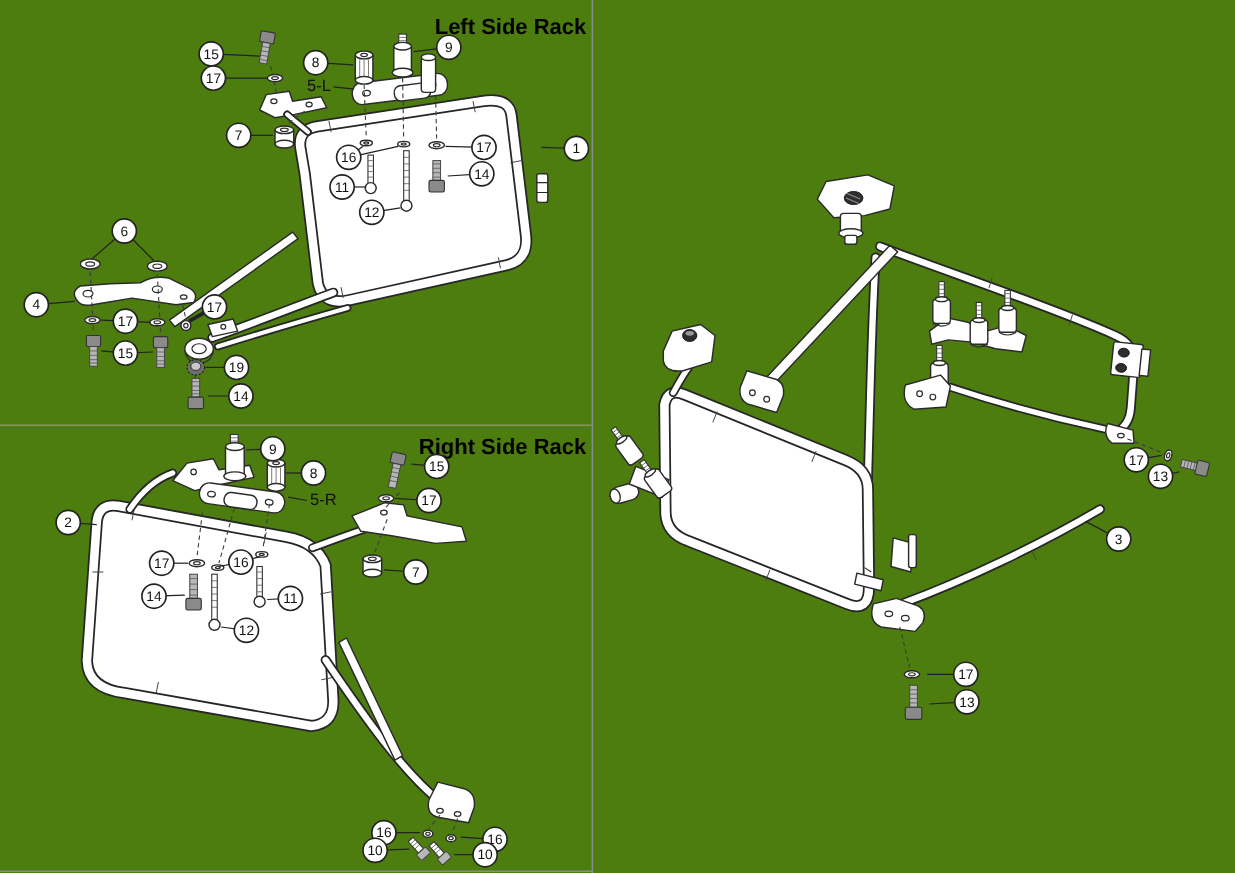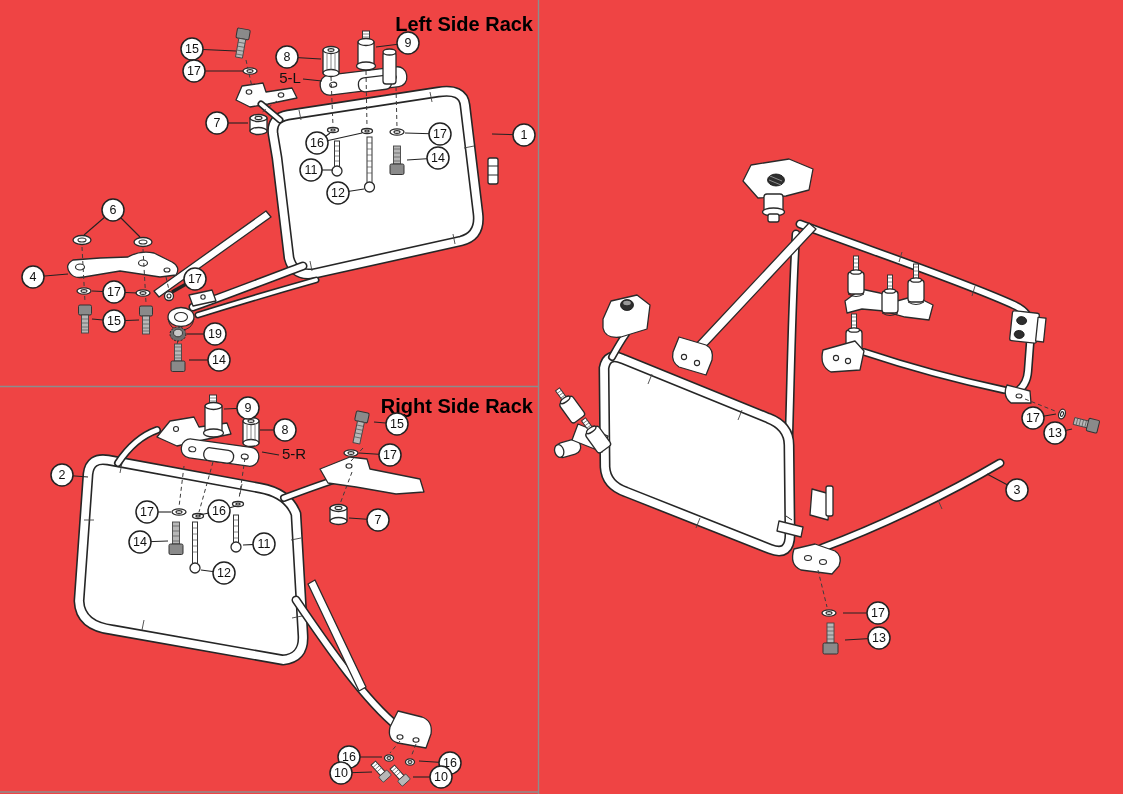--- a/index.html
+++ b/index.html
@@ -1,16 +1,16 @@
 <!DOCTYPE html>
 <html><head>
 <meta charset="utf-8">
 <style>
   html,body{margin:0;padding:0;background:#fff;}
-  .stage{position:relative;width:1123px;height:794px;background:#ef4444;overflow:hidden;}
+  .stage{position:relative;width:1123px;height:794px;background:#4d7c0f;overflow:hidden;}
   svg{display:block;}
   .tube{stroke:#262626;fill:none;stroke-linecap:round;stroke-linejoin:round;}
   .tube.closed{fill:#fff;}
   .plate{fill:#fff;stroke:#2a2a2a;stroke-width:1.3;stroke-linejoin:round;}
   .hole{fill:#fff;stroke:#2a2a2a;stroke-width:1.1;}
   .dark{fill:#2e2e2e;stroke:#111;stroke-width:.8;}
   .grayfill{fill:#6e6e6e;stroke:#222;stroke-width:1;}
   .bolt-head{fill:#8a8a8a;stroke:#333;stroke-width:1;}
   .bolt-shaft{fill:#b7b7b7;stroke:#444;stroke-width:.9;}
   .white-shaft{fill:#fff;stroke:#333;stroke-width:1;}

